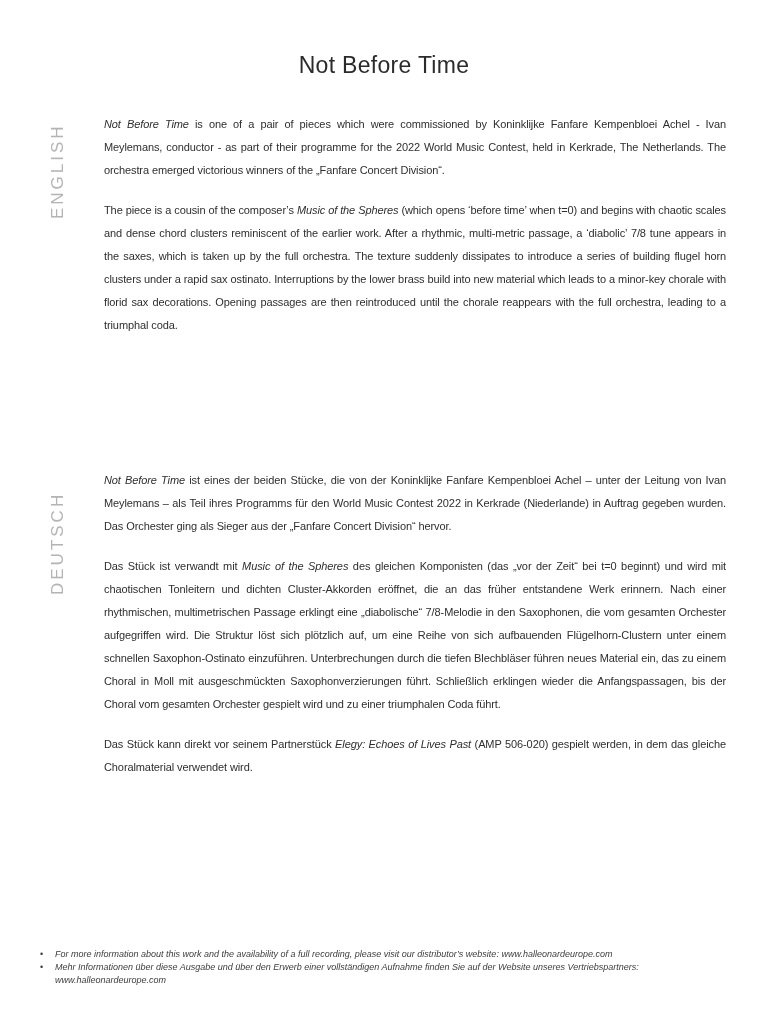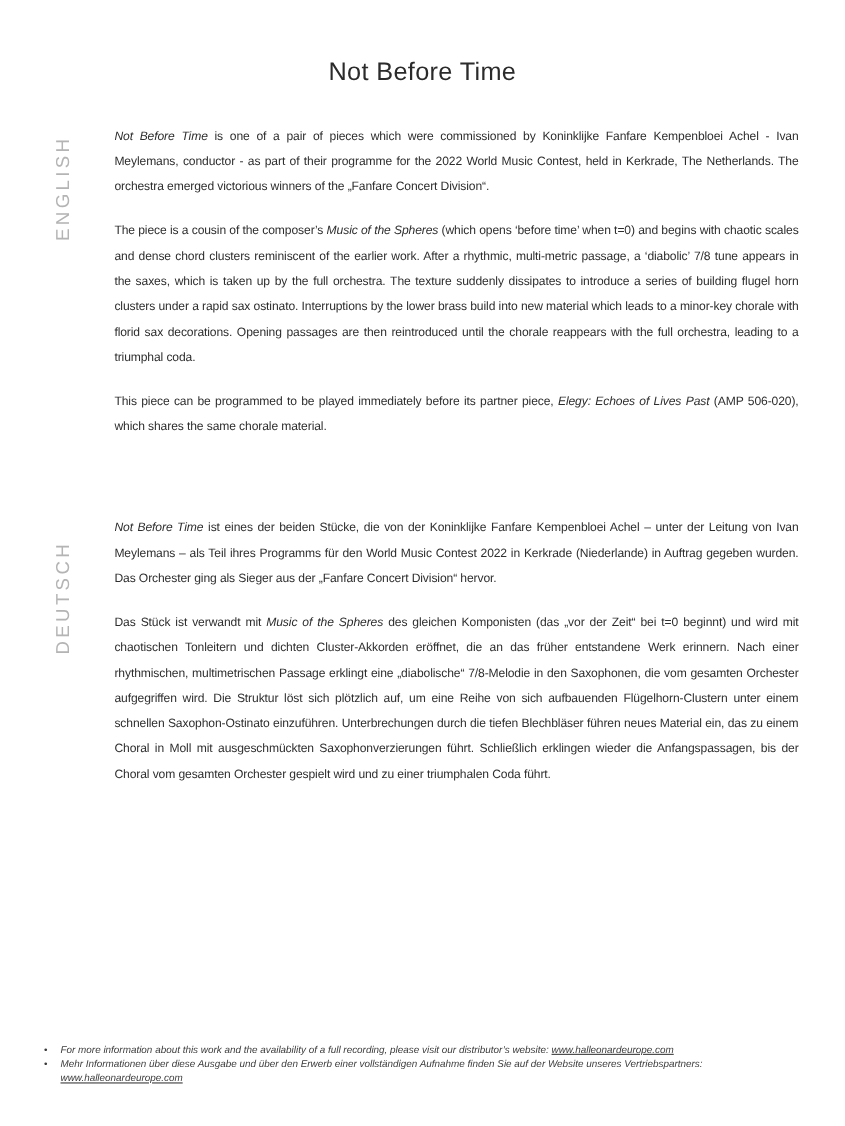--- a/index.html
+++ b/index.html
@@ -66,42 +66,42 @@
     color: #3c3c3c;
   }
   .footer-item { display: flex; }
   .bullet {
     width: 15px;
     flex: 0 0 15px;
     font-style: normal;
     text-align: left;
   }
   .footer-text { flex: 1 1 auto; text-align: left; }
-  .link { text-decoration: underline; cursor: pointer; }
+  .link { cursor: pointer; }
 </style>
 </head>
 <body>
 
 <div class="page">
 
   <h1 class="doc-title">Not Before Time</h1>
 
   <div class="lang-label" id="label-english">ENGLISH</div>
 
   <section class="text-block" id="english-block">
     <p><span class="it">Not Before Time</span><span> is one of a pair of pieces which were commissioned by Koninklijke Fanfare Kempenbloei Achel - Ivan Meylemans, conductor - as part of their programme for the 2022 World Music Contest, held in Kerkrade, The Netherlands. The orchestra emerged victorious winners of the „Fanfare Concert Division“.</span></p>
     <p><span>The piece is a cousin of the composer’s </span><span class="it">Music of the Spheres</span><span> (which opens ‘before time’ when t=0) and begins with chaotic scales and dense chord clusters reminiscent of the earlier work. After a rhythmic, multi-metric passage, a ‘diabolic’ 7/8 tune appears in the saxes, which is taken up by the full orchestra. The texture suddenly dissipates to introduce a series of building flugel horn clusters under a rapid sax ostinato. Interruptions by the lower brass build into new material which leads to a minor-key chorale with florid sax decorations. Opening passages are then reintroduced until the chorale reappears with the full orchestra, leading to a triumphal coda.</span></p>
-    <p><span>This piece can be programmed to be played immediately before its partner piece, </span><span class="it">Elegy: Echoes of Lives Past</span><span> (AMP 506-020), which shares the same chorale material.</span></p>
   </section>
 
   <div class="lang-label" id="label-deutsch">DEUTSCH</div>
 
   <section class="text-block" id="german-block">
     <p><span class="it">Not Before Time</span><span> ist eines der beiden Stücke, die von der Koninklijke Fanfare Kempenbloei Achel – unter der Leitung von Ivan Meylemans – als Teil ihres Programms für den World Music Contest 2022 in Kerkrade (Niederlande) in Auftrag gegeben wurden. Das Orchester ging als Sieger aus der „Fanfare Concert Division“ hervor.</span></p>
     <p><span>Das Stück ist verwandt mit </span><span class="it">Music of the Spheres</span><span> des gleichen Komponisten (das „vor der Zeit“ bei t=0 beginnt) und wird mit chaotischen Tonleitern und dichten Cluster-Akkorden eröffnet, die an das früher entstandene Werk erinnern. Nach einer rhythmischen, multimetrischen Passage erklingt eine „diabolische“ 7/8-Melodie in den Saxophonen, die vom gesamten Orchester aufgegriffen wird. Die Struktur löst sich plötzlich auf, um eine Reihe von sich aufbauenden Flügelhorn-Clustern unter einem schnellen Saxophon-Ostinato einzuführen. Unterbrechungen durch die tiefen Blechbläser führen neues Material ein, das zu einem Choral in Moll mit ausgeschmückten Saxophonverzierungen führt. Schließlich erklingen wieder die Anfangspassagen, bis der Choral vom gesamten Orchester gespielt wird und zu einer triumphalen Coda führt.</span></p>
+    <p><span>Das Stück kann direkt vor seinem Partnerstück </span><span class="it">Elegy: Echoes of Lives Past</span><span> (AMP 506-020) gespielt werden, in dem das gleiche Choralmaterial verwendet wird.</span></p>
   </section>
 
   <div class="page-footer">
     <div class="footer-item">
       <span class="bullet">•</span>
       <span class="footer-text"><span>For more information about this work and the availability of a full recording, please visit our distributor’s website: </span><span class="link">www.halleonardeurope.com</span></span>
     </div>
     <div class="footer-item">
       <span class="bullet">•</span>
       <span class="footer-text"><span>Mehr Informationen über diese Ausgabe und über den Erwerb einer vollständigen Aufnahme finden Sie auf der Website unseres Vertriebspartners: </span><span class="link">www.halleonardeurope.com</span></span>

